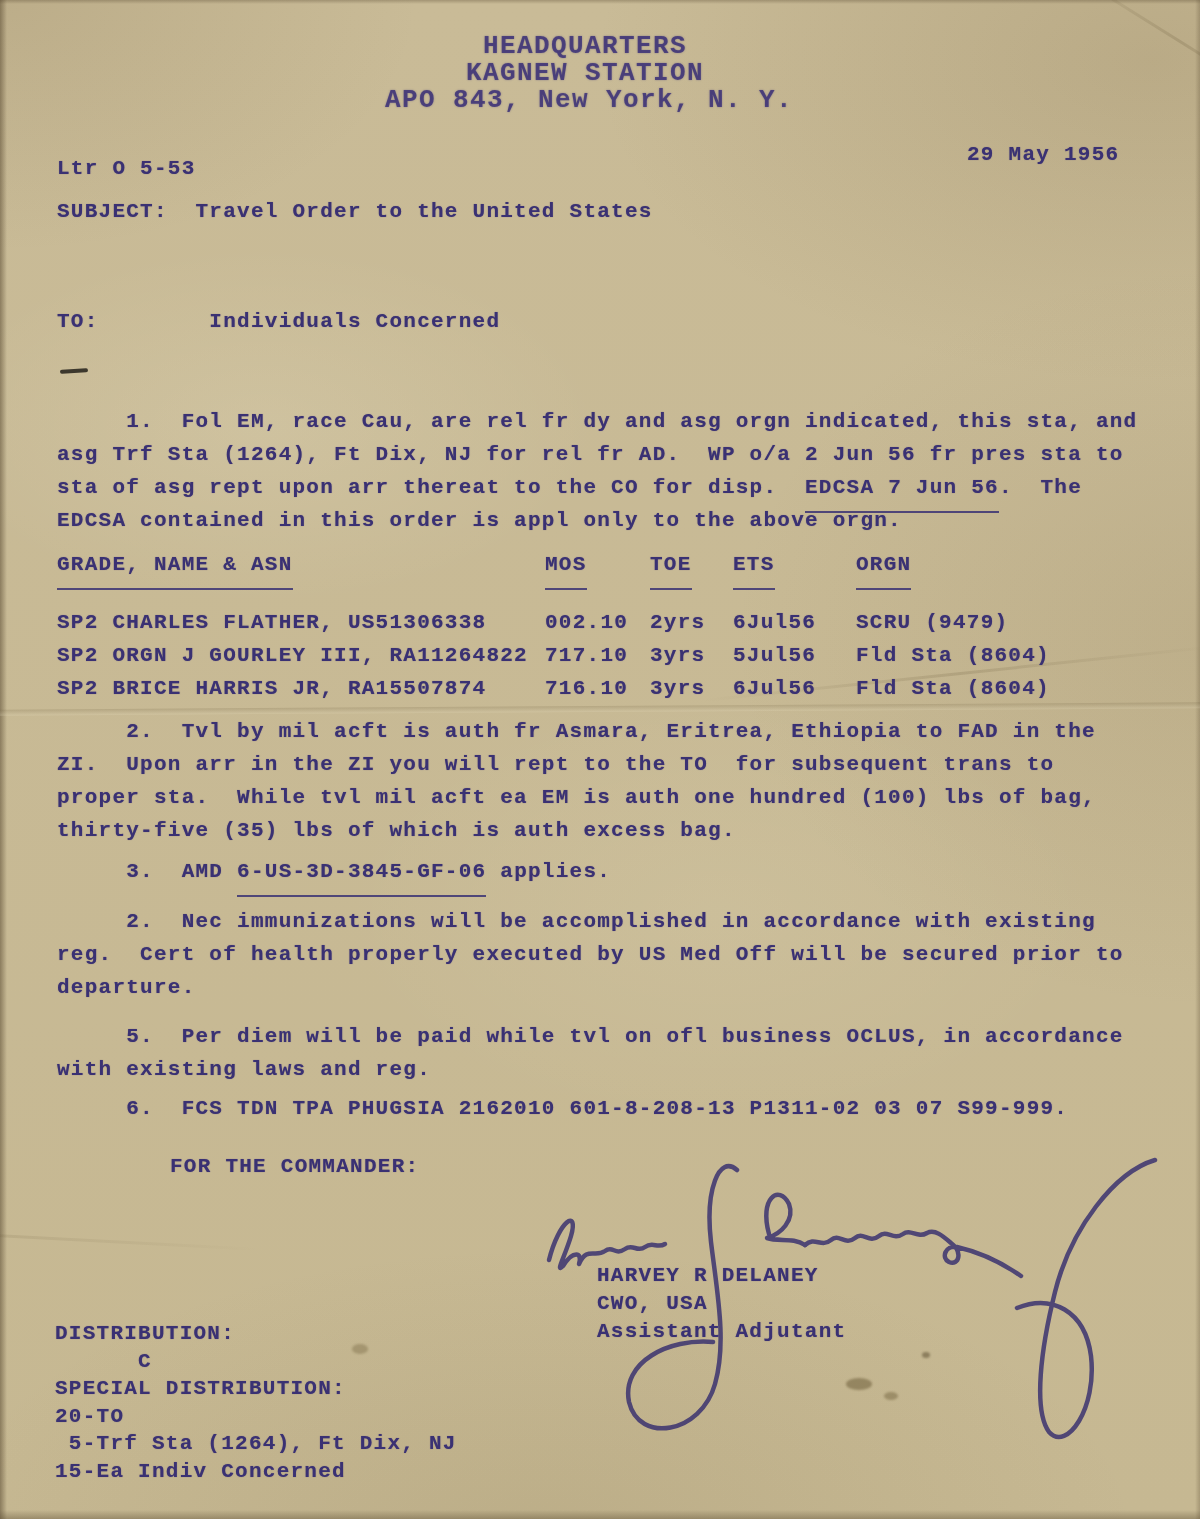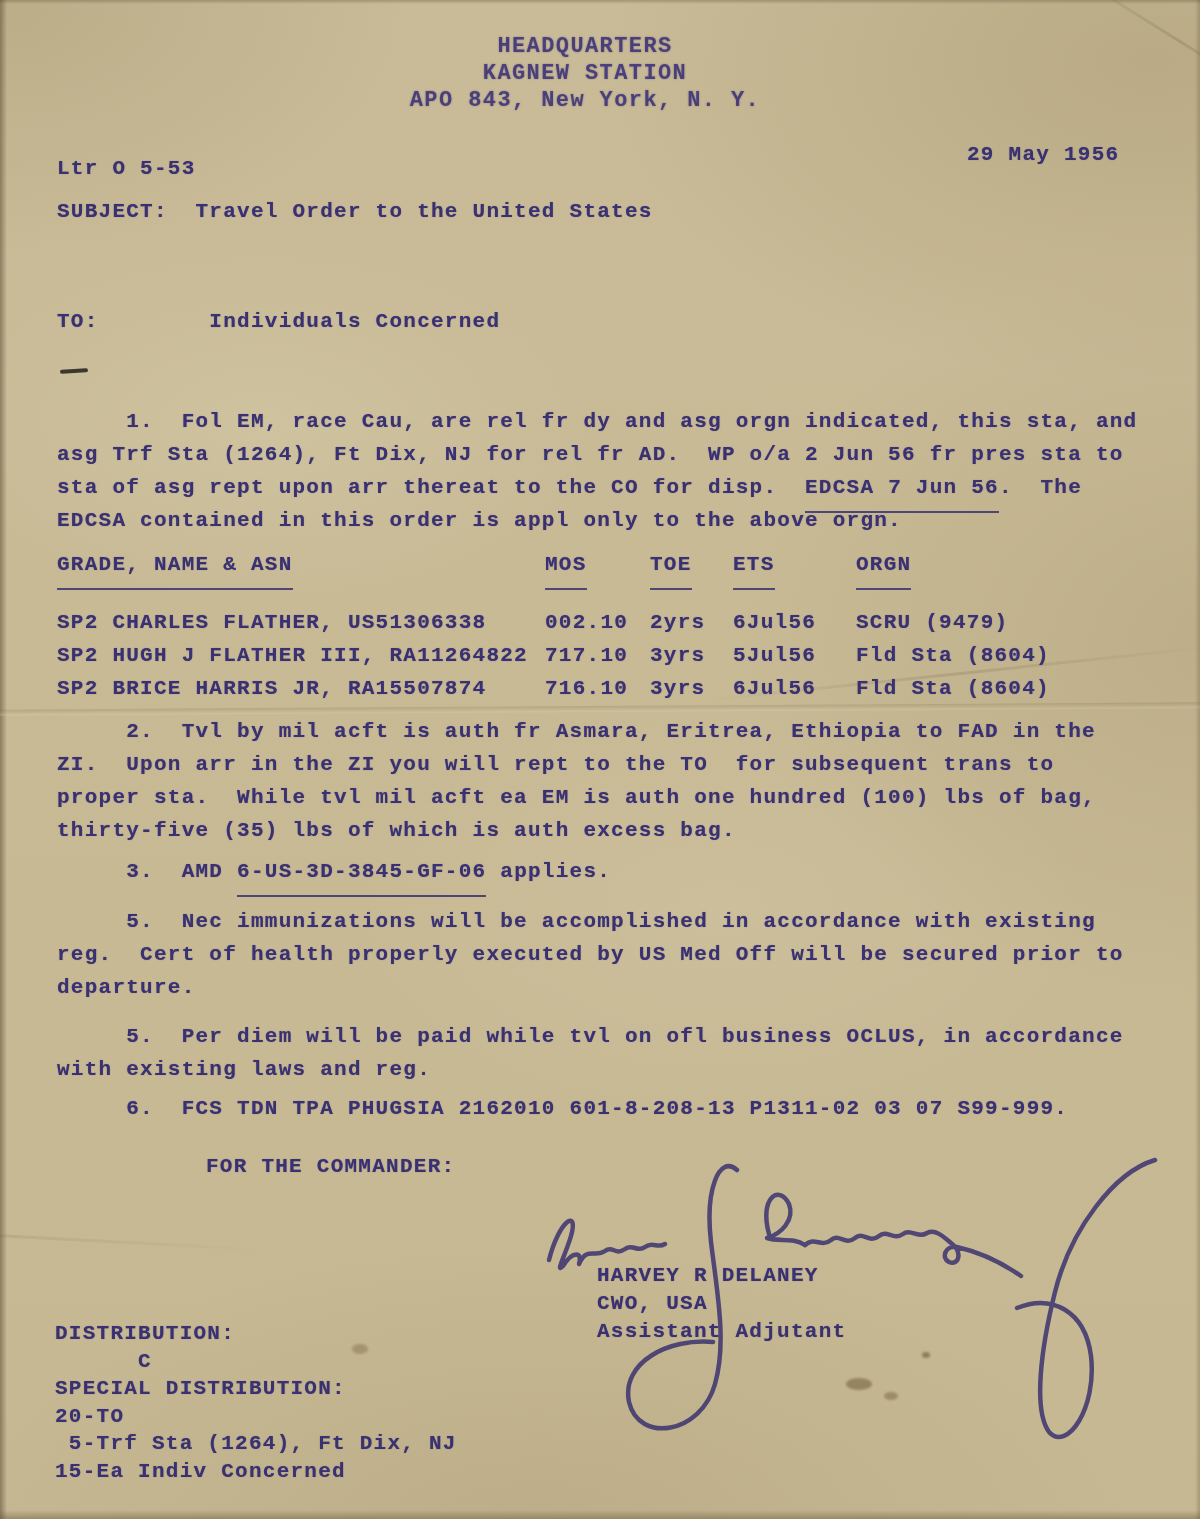--- a/index.html
+++ b/index.html
@@ -45,21 +45,21 @@
   .speck.s4{left:922px;top:1352px;width:8px;height:6px;background:rgba(70,58,30,.45);}
   .pencil-dash{position:absolute;left:60px;top:369px;width:28px;height:4px;background:rgba(20,18,14,.78);border-radius:2px;transform:rotate(-3deg);}
 
   .ink{color:#3a3173;text-shadow:0 0 1px rgba(58,49,115,.55);}
   .stamp{color:rgba(58,48,118,.82);text-shadow:0 0 2px rgba(58,48,118,.45);}
   .abs{position:absolute;}
   .line{white-space:pre;}
   .txt{font-size:21px;letter-spacing:1.25px;line-height:33px;}
   .u{border-bottom:2px solid rgba(58,49,115,.85);padding-bottom:12px;}
 
-  .hdrblock{left:385px;top:33px;width:400px;text-align:center;line-height:27px;font-size:22px;letter-spacing:1.4px;}
+  .hdrblock{left:385px;top:33px;width:400px;text-align:center;line-height:27px;font-size:26px;letter-spacing:1.4px;}
   .sigsvg{position:absolute;left:515px;top:1138px;pointer-events:none;}
   .sigblock{left:597px;top:1262px;line-height:28px;font-size:21px;letter-spacing:1.25px;}
   .distblock{left:55px;top:1320px;line-height:27.5px;font-size:21px;letter-spacing:1.25px;}
 </style>
 </head>
 <body>
 
 <div id="page">
 
   <div class="edge-left"></div>
@@ -105,21 +105,21 @@
       <span class="abs line" style="left:856px;top:0;"><span class="u">ORGN</span></span>
     </div>
     <div>
       <span class="abs line" style="left:57px;top:58px;">SP2 CHARLES FLATHER, US51306338</span>
       <span class="abs line" style="left:545px;top:58px;">002.10</span>
       <span class="abs line" style="left:650px;top:58px;">2yrs</span>
       <span class="abs line" style="left:733px;top:58px;">6Jul56</span>
       <span class="abs line" style="left:856px;top:58px;">SCRU (9479)</span>
     </div>
     <div>
-      <span class="abs line" style="left:57px;top:91px;">SP2 HUGH J FLATHER III, RA11264822</span>
+      <span class="abs line" style="left:57px;top:91px;">SP2 ORGN J GOURLEY III, RA11264822</span>
       <span class="abs line" style="left:545px;top:91px;">717.10</span>
       <span class="abs line" style="left:650px;top:91px;">3yrs</span>
       <span class="abs line" style="left:733px;top:91px;">5Jul56</span>
       <span class="abs line" style="left:856px;top:91px;">Fld Sta (8604)</span>
     </div>
     <div>
       <span class="abs line" style="left:57px;top:124px;">SP2 BRICE HARRIS JR, RA15507874</span>
       <span class="abs line" style="left:545px;top:124px;">716.10</span>
       <span class="abs line" style="left:650px;top:124px;">3yrs</span>
       <span class="abs line" style="left:733px;top:124px;">6Jul56</span>
@@ -130,33 +130,33 @@
   <div class="abs txt ink" style="left:57px;top:715px;">
     <div class="line">     2.  Tvl by mil acft is auth fr Asmara, Eritrea, Ethiopia to FAD in the</div>
     <div class="line">ZI.  Upon arr in the ZI you will rept to the TO  for subsequent trans to</div>
     <div class="line">proper sta.  While tvl mil acft ea EM is auth one hundred (100) lbs of bag,</div>
     <div class="line">thirty-five (35) lbs of which is auth excess bag.</div>
   </div>
 
   <div class="abs txt ink line" style="left:57px;top:855px;"><span>     3.  AMD </span><span class="u">6-US-3D-3845-GF-06</span><span> applies.</span></div>
 
   <div class="abs txt ink" style="left:57px;top:905px;">
-    <div class="line">     5.  Nec immunizations will be accomplished in accordance with existing</div>
+    <div class="line">     2.  Nec immunizations will be accomplished in accordance with existing</div>
     <div class="line">reg.  Cert of health properly executed by US Med Off will be secured prior to</div>
     <div class="line">departure.</div>
   </div>
 
   <div class="abs txt ink" style="left:57px;top:1020px;">
     <div class="line">     5.  Per diem will be paid while tvl on ofl business OCLUS, in accordance</div>
     <div class="line">with existing laws and reg.</div>
   </div>
 
   <div class="abs txt ink line" style="left:57px;top:1092px;">     6.  FCS TDN TPA PHUGSIA 2162010 601-8-208-13 P1311-02 03 07 S99-999.</div>
 
-  <div class="abs txt ink line" style="left:170px;top:1150px;margin-left:36px;">FOR THE COMMANDER:</div>
+  <div class="abs txt ink line" style="left:170px;top:1150px;">FOR THE COMMANDER:</div>
 
   <div class="abs sigblock ink">
     <div class="line">HARVEY R DELANEY</div>
     <div class="line">CWO, USA</div>
     <div class="line">Assistant Adjutant</div>
   </div>
 
   <svg class="sigsvg" width="680" height="340" viewBox="0 0 680 340">
     <g fill="none" stroke="#332b6e" stroke-width="4.5" stroke-linecap="round" stroke-linejoin="round" opacity="0.8">
       <path d="M34,122 C44,82 64,70 56,98 C50,118 40,136 48,128 C58,112 68,114 64,126 C72,108 80,120 90,113 C98,107 100,118 110,111 C118,105 122,115 130,109 C138,103 142,111 150,106"></path>

